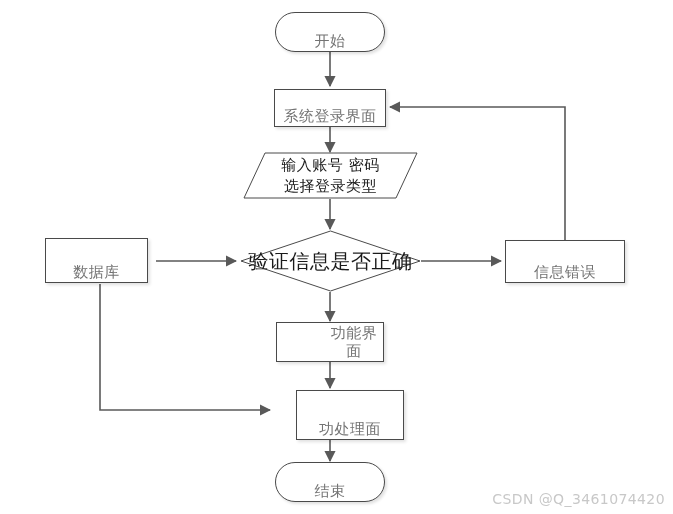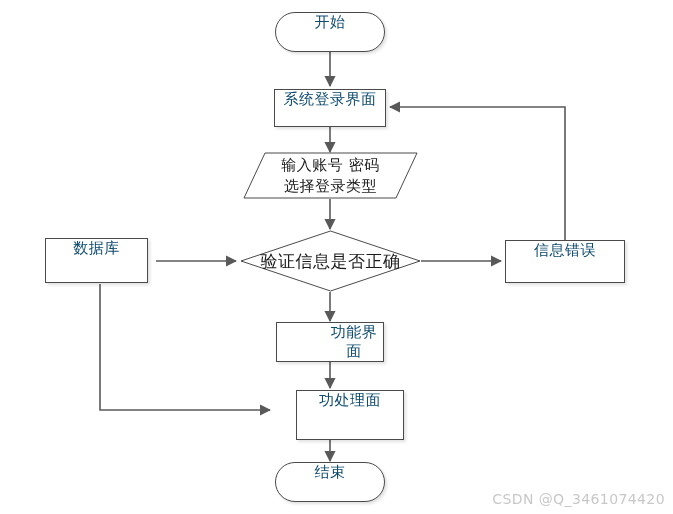--- a/index.html
+++ b/index.html
@@ -24,23 +24,23 @@
     top: 0;
     width: 673px;
     height: 514px;
   }
   .node {
     position: absolute;
     box-sizing: border-box;
     background: #ffffff;
     border: 1px solid #4a4a4a;
     display: flex;
-    align-items: flex-start;
+    align-items: flex-end;
     justify-content: center;
-    color: #0c4a6e;
+    color: #737373;
     font-size: 15px;
     line-height: 1.25;
     text-align: center;
     letter-spacing: 0.5px;
     box-shadow: 2px 2px 3px rgba(0,0,0,0.12);
     z-index: 2;
   }
   .node.terminator {
     border-radius: 22px;
   }
@@ -89,21 +89,21 @@
   .diamond-text {
     position: absolute;
     left: 0;
     top: 0;
     width: 100%;
     height: 100%;
     display: flex;
     align-items: center;
     justify-content: center;
     color: #1a1a1a;
-    font-size: 17px;
+    font-size: 20px;
     letter-spacing: 0.5px;
     text-align: center;
   }
   .watermark {
     position: absolute;
     right: 8px;
     bottom: 7px;
     color: #c8c8c8;
     font-size: 14px;
     letter-spacing: 0.4px;

